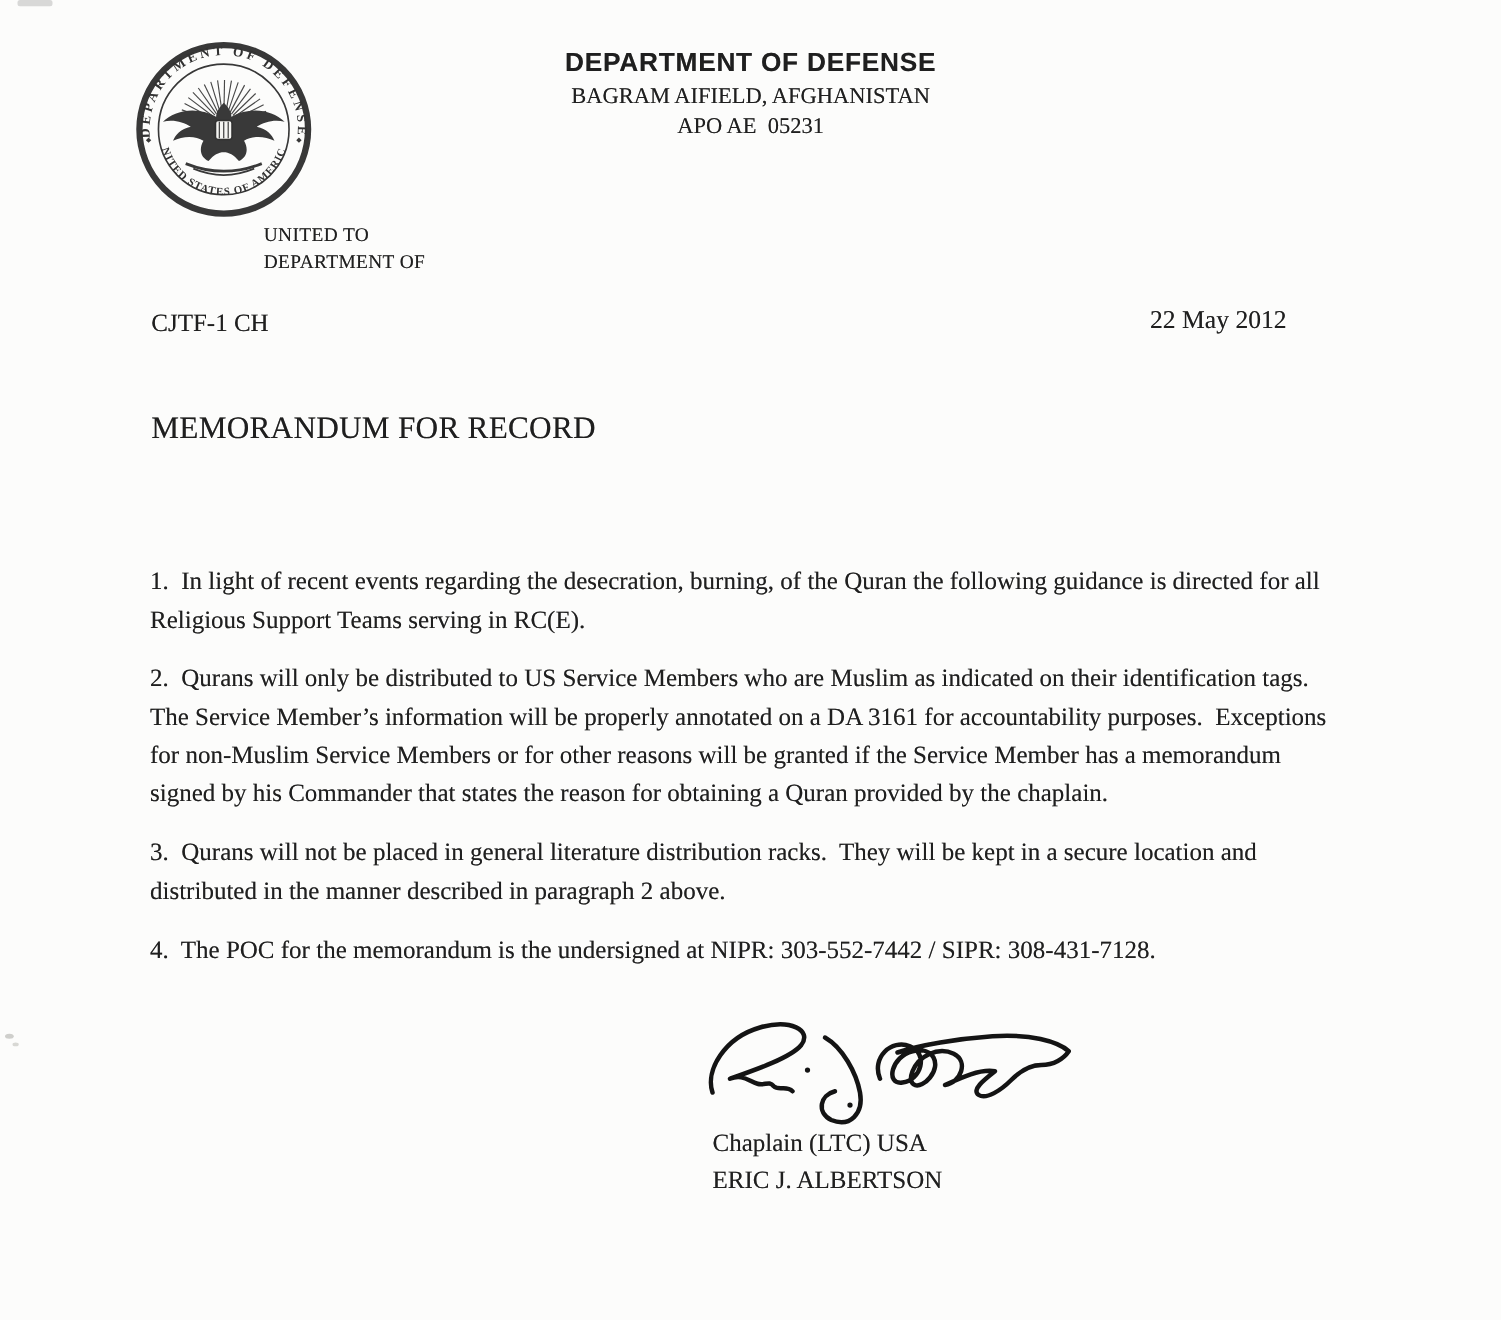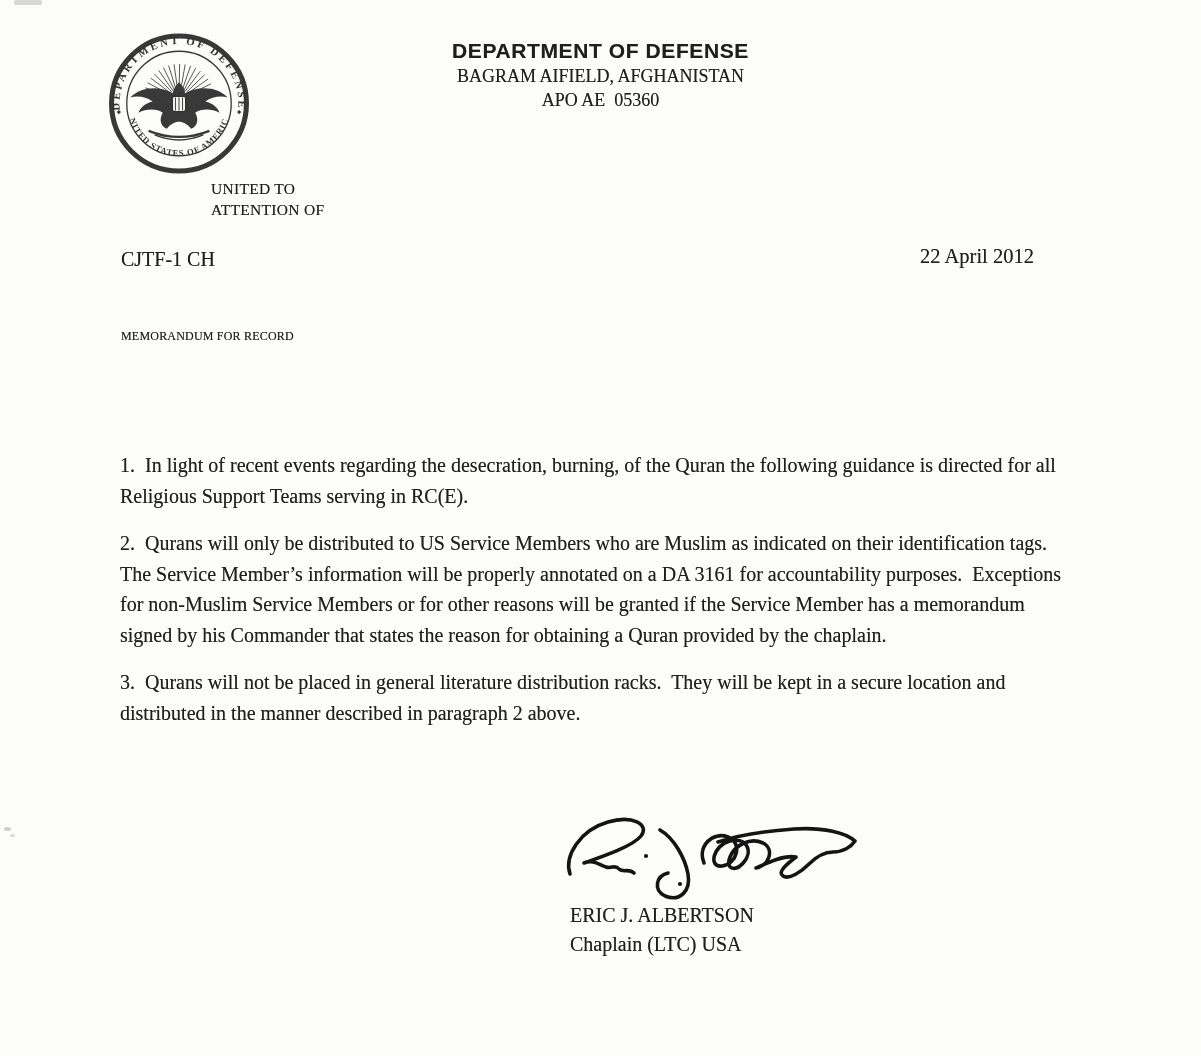--- a/index.html
+++ b/index.html
@@ -22,21 +22,21 @@
   .lh3{font-size:18px;line-height:24px;white-space:pre;}
   .lh4{font-size:18px;line-height:24px;white-space:pre;}
 
   .seal{position:absolute;left:108px;top:31px;width:142px;height:145px;opacity:.93;}
 
   .reply-to{position:absolute;left:211px;top:178px;font-size:15.5px;line-height:21px;letter-spacing:.3px;}
 
   .office-symbol{position:absolute;left:121px;top:248px;font-size:20px;text-align:center;}
   .date-line{position:absolute;left:920px;top:245px;font-size:20.5px;}
 
-  .memo-for{position:absolute;left:121px;top:329px;font-size:12px;letter-spacing:.2px;}
+  .memo-for{position:absolute;left:121px;top:329px;font-size:25px;letter-spacing:.2px;}
   .subject-line{position:absolute;left:121px;top:381px;font-size:20px;}
 
   .memo-body{position:absolute;left:120px;top:450px;width:948px;}
   .memo-body p.para{
     margin:0 0 17px 0;
     font-size:20px;line-height:30.5px;
     white-space:pre-wrap;
     text-shadow:0 0 .5px rgba(25,25,25,.55);
   }
 
@@ -110,51 +110,52 @@
     <text font-family="Liberation Serif, serif" font-size="8.6" font-weight="bold" fill="#232323" letter-spacing="0.8">
       <textPath href="#arcBottom" startOffset="50%" text-anchor="middle">UNITED STATES OF AMERICA</textPath>
     </text>
     <rect x="9.2" y="77" width="3" height="3" transform="rotate(45 10.7 78.5)" fill="#2a2a2a"></rect>
     <rect x="127.8" y="77" width="3" height="3" transform="rotate(45 129.3 78.5)" fill="#2a2a2a"></rect>
   </svg>
 
   <div class="letterhead scan-text">
     <div class="lh1">DEPARTMENT OF DEFENSE</div>
     <div class="lh3">BAGRAM AIFIELD, AFGHANISTAN</div>
-    <div class="lh4">APO AE  05360</div>
+    <div class="lh4">APO AE  05231</div>
   </div>
 
   <div class="reply-to scan-text">
     <div>UNITED TO</div>
-    <div>ATTENTION OF</div>
+    <div>DEPARTMENT OF</div>
   </div>
 
   <div class="office-symbol scan-text">CJTF-1 CH</div>
-  <div class="date-line scan-text">22 April 2012</div>
+  <div class="date-line scan-text">22 May 2012</div>
 
   <div class="memo-for scan-text">MEMORANDUM FOR RECORD</div>
 
   <div class="memo-body">
       <p class="para">1.  In light of recent events regarding the desecration, burning, of the Quran the following guidance is directed for all Religious Support Teams serving in RC(E).</p>
       <p class="para">2.  Qurans will only be distributed to US Service Members who are Muslim as indicated on their identification tags.  The Service Member’s information will be properly annotated on a DA 3161 for accountability purposes.  Exceptions for non-Muslim Service Members or for other reasons will be granted if the Service Member has a memorandum signed by his Commander that states the reason for obtaining a Quran provided by the chaplain.</p>
       <p class="para">3.  Qurans will not be placed in general literature distribution racks.  They will be kept in a secure location and distributed in the manner described in paragraph 2 above.</p>
+      <p class="para">4.  The POC for the memorandum is the undersigned at NIPR: 303-552-7442 / SIPR: 308-431-7128.</p>
     </div>
 
   <svg class="signature-svg" viewBox="0 0 304 100" aria-hidden="true">
     <g fill="none" stroke="#141414" stroke-width="3.6" stroke-linecap="round" stroke-linejoin="round">
       <path d="M 14,62 C 8,44 24,18 52,10 C 76,3 94,12 85,24 C 77,34 48,44 28,51 C 38,47 43,53 50,55 C 56,57 59,52 63,57 C 67,61 73,56 78,61"></path>
       <path d="M 104,18 C 118,26 129,46 132,62 C 135,79 124,90 109,84 C 97,78 100,64 112,61"></path>
       <path d="M 148,51 C 141,34 157,19 172,25 C 187,31 181,52 166,54 C 152,56 157,33 174,29 C 191,25 197,39 188,50 C 180,60 169,58 174,45 C 179,33 194,25 207,31 C 219,37 213,54 200,56 C 213,50 228,43 240,45 C 231,52 221,60 227,64 C 233,68 245,60 253,52 C 261,44 269,40 277,40 C 287,40 295,35 299,29 C 290,21 268,15 238,17 C 210,19 180,24 162,30"></path>
     </g>
     <circle cx="90" cy="44" r="2.1" fill="#141414"></circle>
     <circle cx="124" cy="72" r="2.1" fill="#141414"></circle>
   </svg>
 
   <div class="sig-block scan-text">
+    <div>Chaplain (LTC) USA</div>
     <div>ERIC J. ALBERTSON</div>
-    <div>Chaplain (LTC) USA</div>
   </div>
 
   <div class="artifact-top"></div>
   <div class="artifact-dot1"></div>
   <div class="artifact-dot2"></div>
 
 </div>
 
 </body></html>

